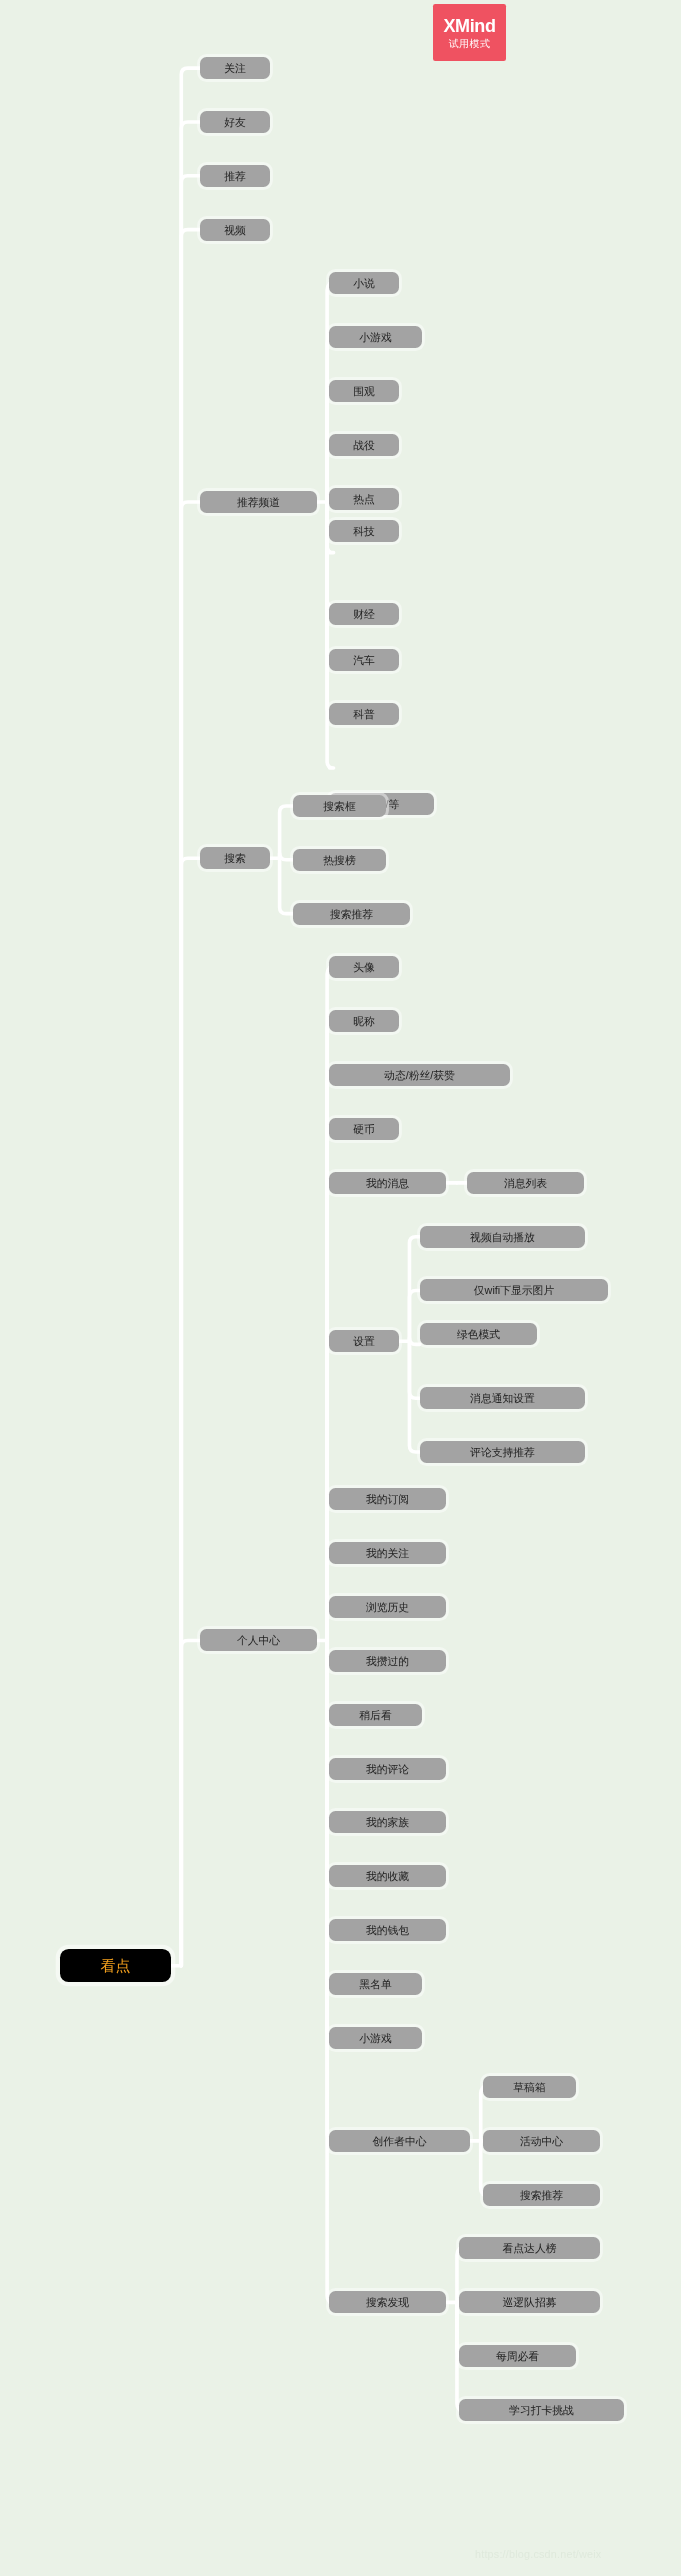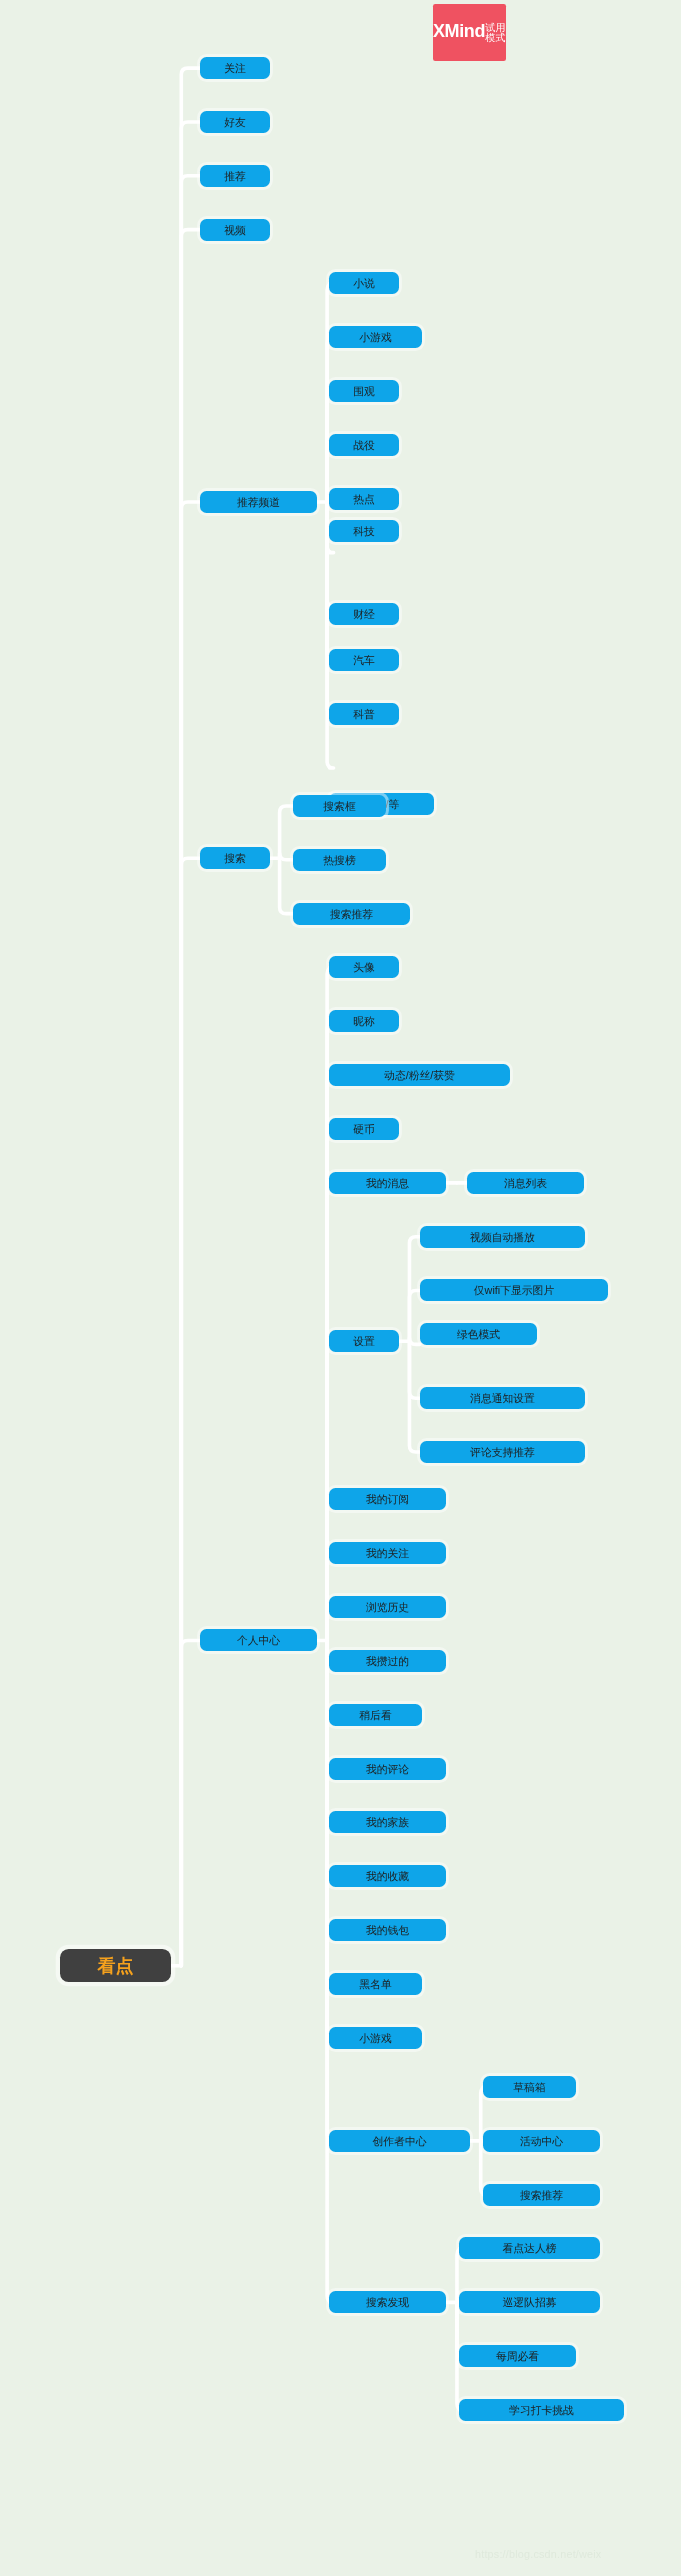--- a/index.html
+++ b/index.html
@@ -18,21 +18,21 @@
   
   #xmind-badge {
     position: absolute;
     top: 4.3px;
     left: 433px;
     width: 73px;
     height: 57px;
     background: #ef5261;
     border-radius: 2.2px;
     display: flex;
-    flex-direction: row;
+    flex-direction: column;
     align-items: center;
     justify-content: center;
     color: #ffffff;
     line-height: 1;
   }
   #xmind-badge .bx-main {
     font-size: 18px;
     font-weight: bold;
     letter-spacing: -0.4px;
     margin-bottom: 3.6px;
@@ -62,39 +62,39 @@
     position: absolute;
     left: 0;
     top: 0;
     width: 682px;
     height: 2576px;
     pointer-events: none;
   }
 
   .node {
     position: absolute;
-    background: #0ea5e9;
+    background: #a3a3a3;
     border-radius: 6.5px;
     box-sizing: border-box;
     display: flex;
     align-items: center;
     justify-content: center;
     white-space: nowrap;
     color: #1e1e1e;
     font-size: 10.8px;
     line-height: 1;
     padding: 0 8px;
     height: 21.6px;
     box-shadow: 0 0 0 2.9px rgba(255,255,255,0.45);
   }
   .node.root {
-    background: #404040;
+    background: #000000;
     color: #f5a11d;
-    font-size: 18px;
-    font-weight: bold;
+    font-size: 15px;
+    font-weight: normal;
     height: 33px;
     border-radius: 8.6px;
     padding: 0 14.4px;
     box-shadow: 0 0 0 4.3px rgba(255,255,255,0.5);
   }
   .node.lvl1 {
     font-size: 10.8px;
   }
 </style>
 </head>

